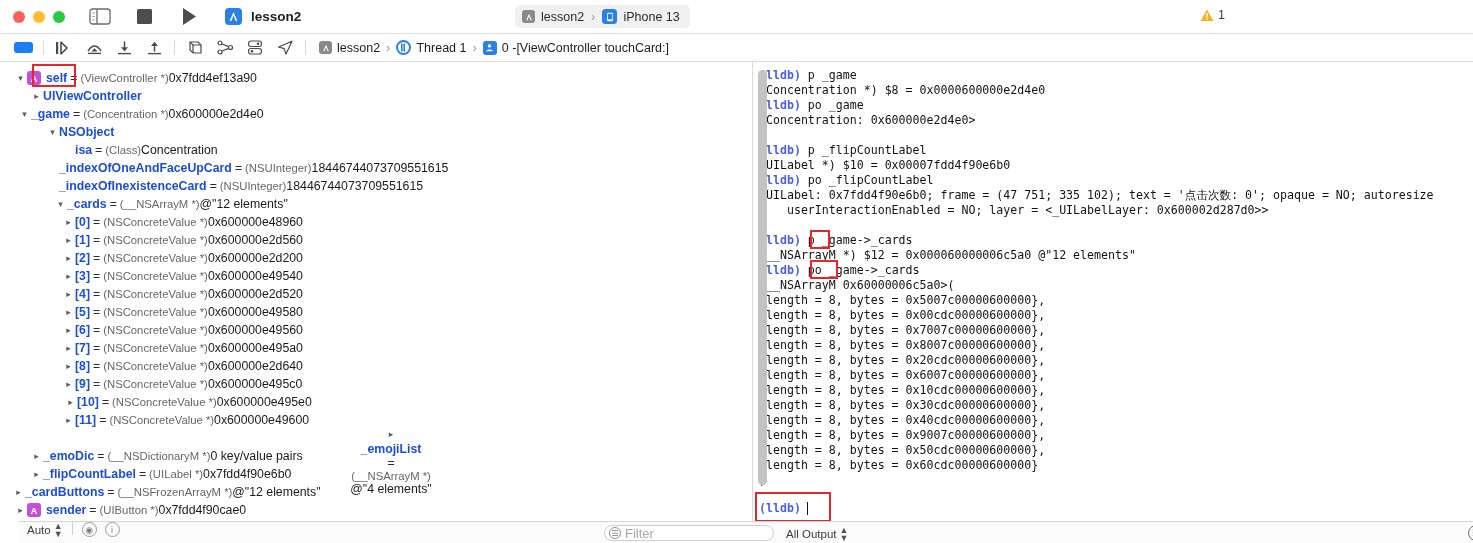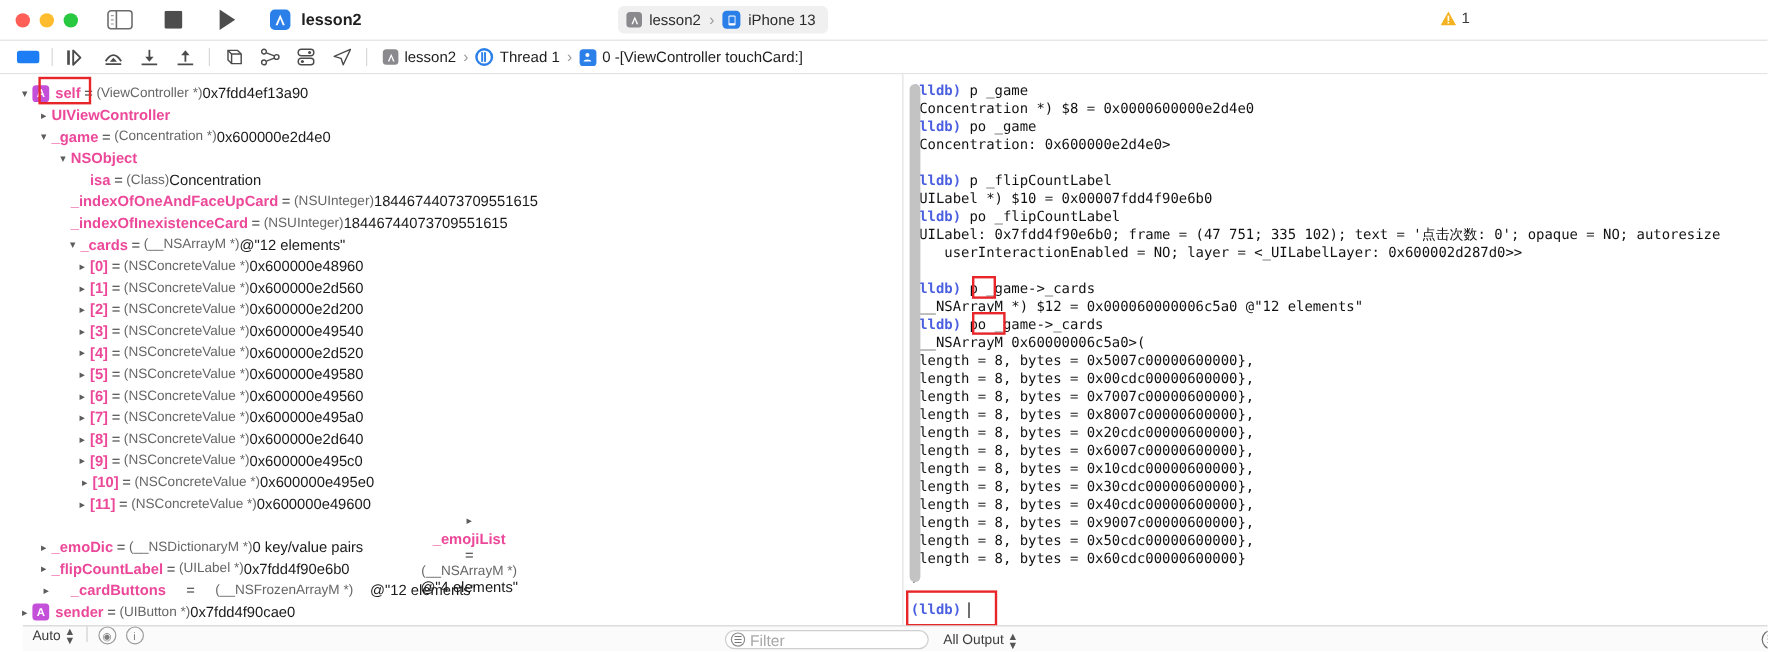--- a/index.html
+++ b/index.html
@@ -132,21 +132,21 @@
   .twisty.closed::before { content: "\25B8"; }
   .twisty.blank::before { content: ""; }
 
   .badge-a {
     width: 14px; height: 14px; border-radius: 3px;
     background: #c44fd9; color: #fff;
     font-size: 9.5px; font-weight: 700;
     display: inline-flex; align-items: center; justify-content: center;
     margin-right: 5px;
   }
-  .vname { font-weight: 700; color: #ec4899; }
+  .vname { font-weight: 700; color: #1d4ed8; }
   .veq { color: #2b2b2b; margin: 0 3px; }
   .vtype { color: #666; font-size: 11.3px; }
   .vval { color: #1a1a1a; }
 
   
   .console-scroll {
     position: absolute; left: 0; top: 0; bottom: 0; width: 20px;
   }
   .scroll-thumb {
     position: absolute; left: 5px; top: 8px;
@@ -399,21 +399,21 @@
           <span class="badge-a">A</span>
           <span class="vname">self</span>
           <span class="veq">=</span>
           <span class="vtype">(ViewController *)</span> 
           <span class="vval">0x7fdd4ef13a90</span>
         </div>
         <div class="vrow" style="padding-left: 30px;">
           <span class="twisty closed"></span>
           <span class="vname">UIViewController</span>
         </div>
-        <div class="vrow" style="padding-left: 30px;">
+        <div class="vrow" style="padding-left: 18px;">
           <span class="twisty open"></span>
           <span class="vname">_game</span>
           <span class="veq">=</span>
           <span class="vtype">(Concentration *)</span> 
           <span class="vval">0x600000e2d4e0</span>
         </div>
         <div class="vrow" style="padding-left: 46px;">
           <span class="twisty open"></span>
           <span class="vname">NSObject</span>
         </div>
@@ -543,21 +543,21 @@
           <span class="vtype">(__NSDictionaryM *)</span> 
           <span class="vval">0 key/value pairs</span>
         </div>
         <div class="vrow" style="padding-left: 30px;">
           <span class="twisty closed"></span>
           <span class="vname">_flipCountLabel</span>
           <span class="veq">=</span>
           <span class="vtype">(UILabel *)</span> 
           <span class="vval">0x7fdd4f90e6b0</span>
         </div>
-        <div class="vrow" style="padding-left: 32px; gap: 14px;">
+        <div class="vrow" style="padding-left: 12px;">
           <span class="twisty closed"></span>
           <span class="vname">_cardButtons</span>
           <span class="veq">=</span>
           <span class="vtype">(__NSFrozenArrayM *)</span> 
           <span class="vval">@"12 elements"</span>
         </div>
         <div class="vrow" style="padding-left: 14px;">
           <span class="twisty closed"></span>
           <span class="badge-a">A</span>
           <span class="vname">sender</span>

